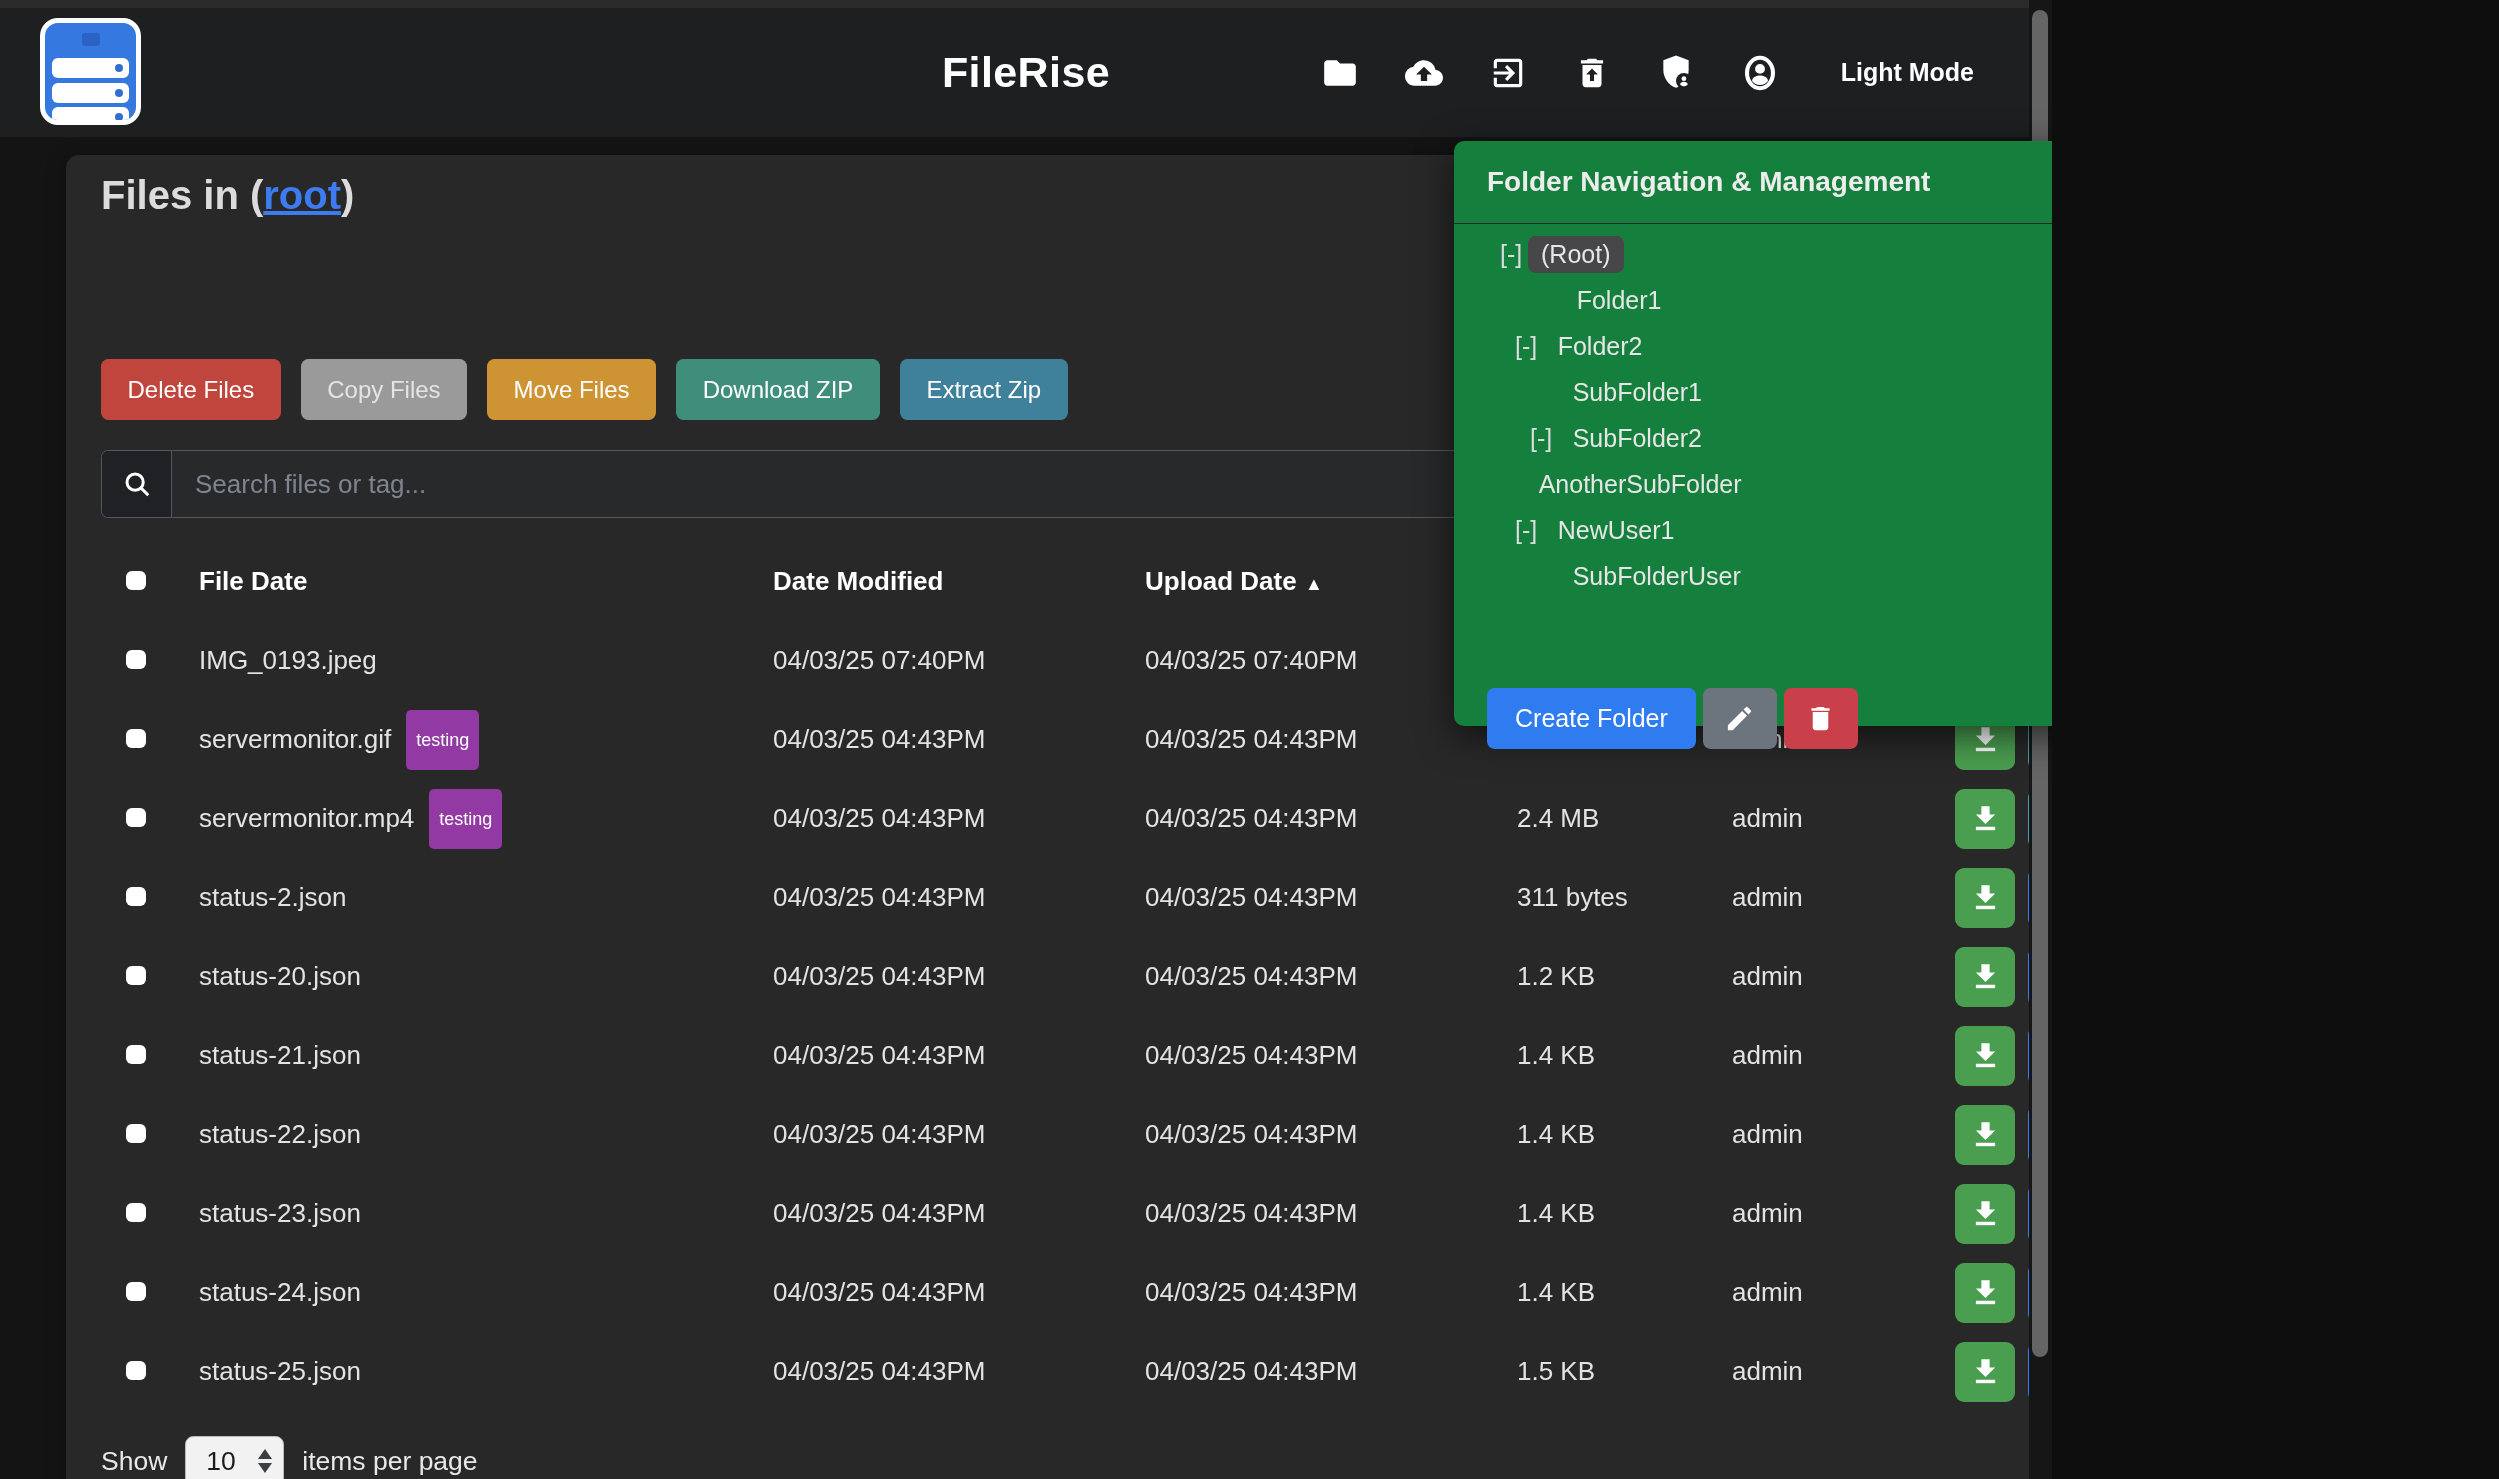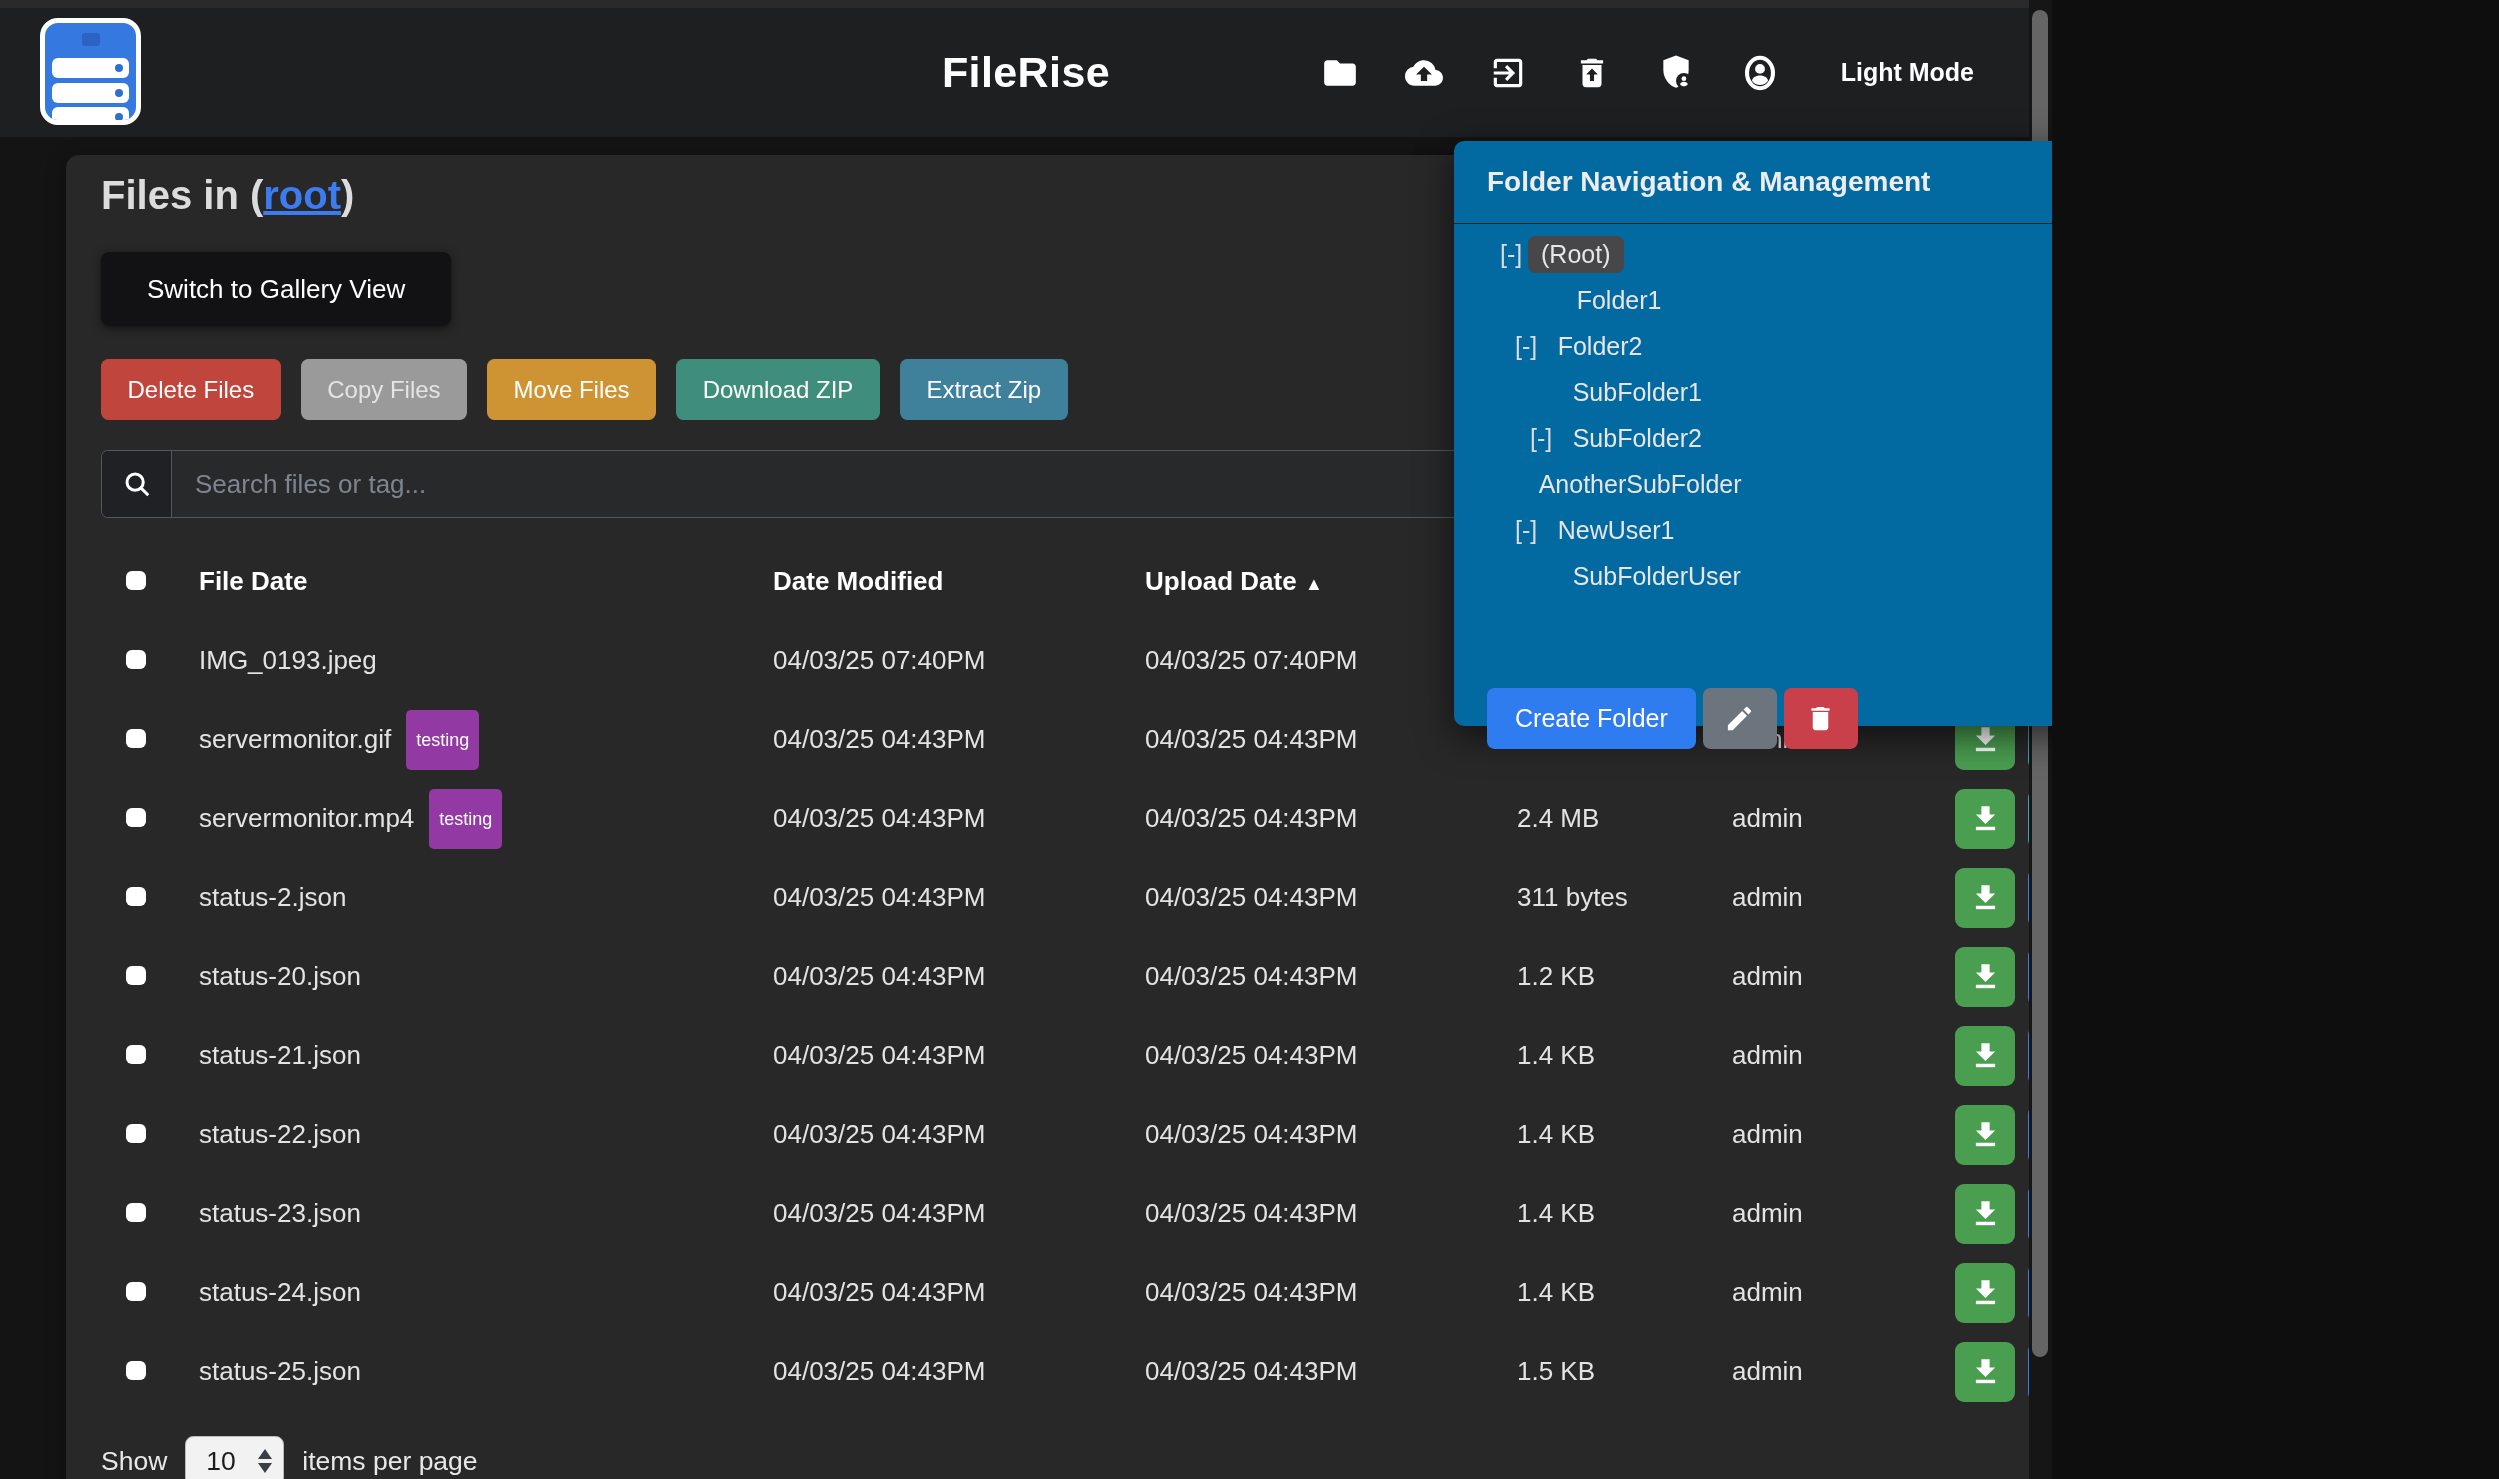--- a/index.html
+++ b/index.html
@@ -65,21 +65,21 @@
     font-size:26.5px;color:#e8e8e8;}
   #per-page-select{width:99px;height:51px;background:#f2f2f2;border-radius:8.3px;display:flex;align-items:center;
     justify-content:space-between;padding:0 11.6px 0 20px;box-sizing:border-box;color:#1c1c1c;cursor:pointer;
     border:0.8px solid #bbb;}
   #per-page-select .spin{display:flex;flex-direction:column;gap:3.3px;}
   #per-page-select .spin i{width:0;height:0;border-left:7.4px solid transparent;border-right:7.4px solid transparent;}
   #per-page-select .spin .up{border-bottom:10px solid #3a3f45;}
   #per-page-select .spin .down{border-top:10px solid #3a3f45;}
 
   
-  #folder-panel{position:absolute;left:1454px;top:141px;width:887px;height:585px;background:#0369a1;
+  #folder-panel{position:absolute;left:1454px;top:141px;width:887px;height:585px;background:#15803d;
     border-radius:10px;box-shadow:0 10px 36px rgba(0,0,0,.6);z-index:5;}
   #panel-header{height:83px;box-sizing:border-box;border-bottom:0.8px solid #242426;
     display:flex;align-items:center;padding:0 30px 0 33px;}
   #panel-title{font-size:28px;font-weight:bold;color:#ededed;flex:1;}
   #info-icon{width:38px;height:38px;border-radius:50%;display:flex;align-items:center;justify-content:center;
     font-weight:bold;font-size:23px;color:#2e2e30;cursor:pointer;}
   #drag-handle{margin-left:21.5px;display:grid;grid-template-columns:repeat(2,6.6px);grid-auto-rows:6.6px;gap:8.3px;cursor:grab;}
   #drag-handle i{border-radius:50%;display:block;}
   #folder-tree{margin-top:7.4px;font-size:25px;color:#e6e6e6;}
   .tree-line{height:46px;display:flex;align-items:center;cursor:pointer;}
@@ -151,21 +151,20 @@
           </svg>
       </span>
       <span id="light-mode-toggle">Light Mode</span>
     </div>
   </div>
 
   <div id="main-card">
     <div id="card-inner">
       <div id="page-title"><span>Files in (</span><a style="color: rgb(61, 123, 240);">root</a><span>)</span></div>
 
-      <button id="gallery-btn">Switch to Gallery View</button>
 
       <div id="search-bar">
         <span id="search-icon-box">
           <svg viewBox="0 0 24 24">
               <circle cx="10.5" cy="10.5" r="6.5"></circle>
               <line x1="15.5" y1="15.5" x2="21" y2="21"></line>
             </svg>
         </span>
         <input id="search-input" placeholder="Search files or tag..." style="">
       </div>

